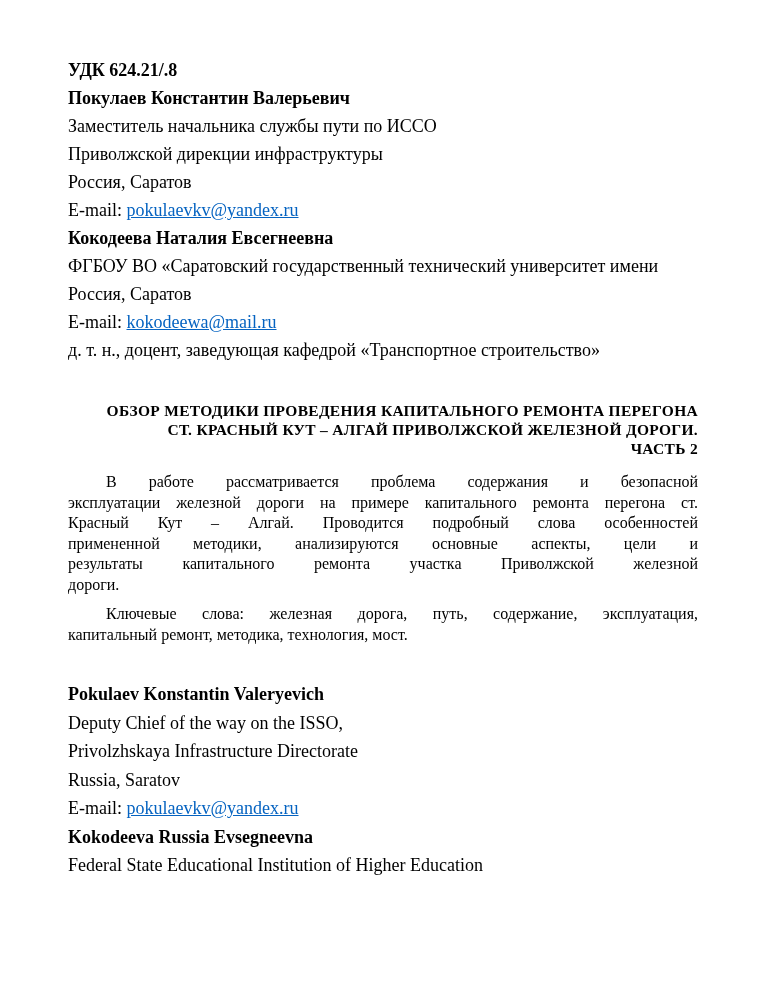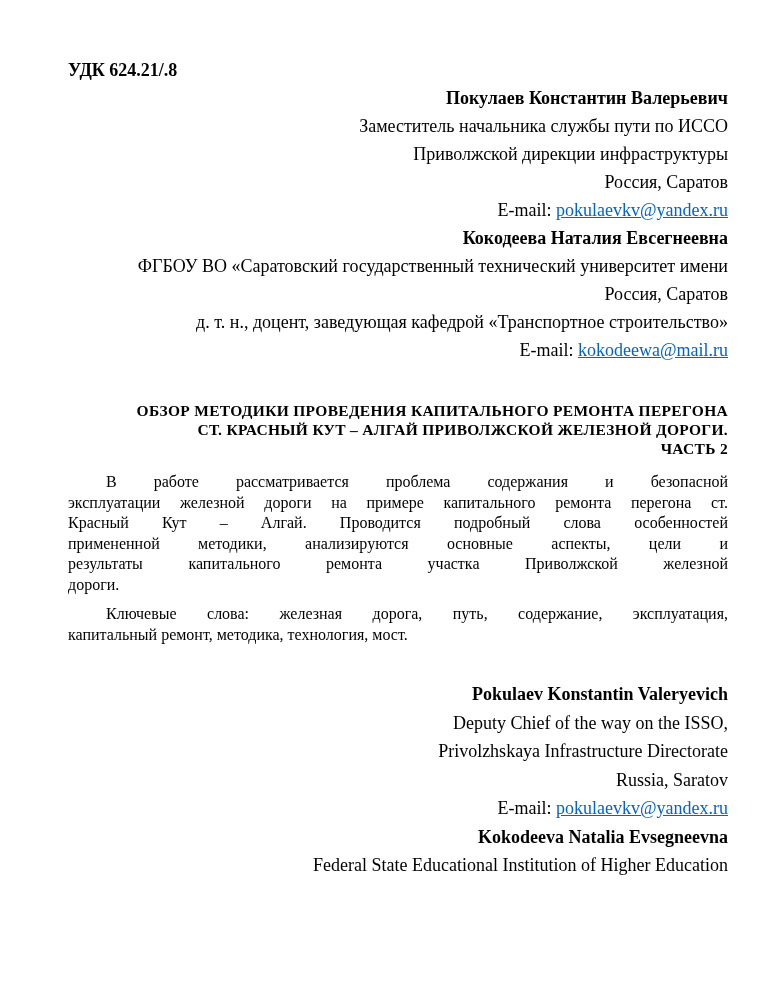--- a/index.html
+++ b/index.html
@@ -5,28 +5,28 @@
   html, body { margin: 0; padding: 0; background: #e8e8e8; }
   .page {
     position: relative;
     width: 768px;
     height: 994px;
     margin: 0 auto;
     background: #ffffff;
     color: #000000;
     font-family: "Liberation Serif", "DejaVu Serif", serif;
     box-sizing: border-box;
-    padding: 56px 40px 0 68px;
+    padding: 56px 70px 0 68px;
     overflow: hidden;
   }
   .blk { font-size: 18px; line-height: 28px; }
   .blk-en { font-size: 18px; line-height: 28.5px; }
   .line { white-space: nowrap; }
   .left  { text-align: left; }
-  .right { text-align: right; }
+  .right { text-align: left; }
   .bold  { font-weight: bold; }
   a.email-link {
     color: #0563c1;
     text-decoration: underline;
     cursor: pointer;
   }
   .title-block {
     margin-top: 37px;
     text-align: right;
     font-weight: bold;
@@ -62,24 +62,24 @@
     <div class="line right">Заместитель начальника службы пути по ИССО</div>
     <div class="line right">Приволжской дирекции инфраструктуры</div>
     <div class="line right">Россия, Саратов</div>
     <div class="line right">
       <span>E-mail: </span><a class="email-link">pokulaevkv@yandex.ru</a>
     </div>
 
     <div class="line right bold">Кокодеева Наталия Евсегнеевна</div>
     <div class="line right">ФГБОУ ВО «Саратовский государственный технический университет имени</div>
     <div class="line right">Россия, Саратов</div>
-    <div class="line right">д. т. н., доцент, заведующая кафедрой «Транспортное строительство»</div>
     <div class="line right">
       <span>E-mail: </span><a class="email-link">kokodeewa@mail.ru</a>
     </div>
+    <div class="line right">д. т. н., доцент, заведующая кафедрой «Транспортное строительство»</div>
   </div>
 
   <div class="title-block">
     <div>ОБЗОР МЕТОДИКИ ПРОВЕДЕНИЯ КАПИТАЛЬНОГО РЕМОНТА ПЕРЕГОНА</div>
     <div>СТ. КРАСНЫЙ КУТ – АЛГАЙ ПРИВОЛЖСКОЙ ЖЕЛЕЗНОЙ ДОРОГИ.</div>
     <div>ЧАСТЬ 2</div>
   </div>
 
   <div class="para abstract-block">
     <div class="jline indent">В работе рассматривается проблема содержания и безопасной</div>
@@ -96,17 +96,17 @@
   </div>
 
   <div class="blk-en en-block">
     <div class="line right bold">Pokulaev Konstantin Valeryevich</div>
     <div class="line right">Deputy Chief of the way on the ISSO,</div>
     <div class="line right">Privolzhskaya Infrastructure Directorate</div>
     <div class="line right">Russia, Saratov</div>
     <div class="line right">
       <span>E-mail: </span><a class="email-link">pokulaevkv@yandex.ru</a>
     </div>
-    <div class="line right bold">Kokodeeva Natalia Evsegneevna</div>
+    <div class="line right bold">Kokodeeva Russia Evsegneevna</div>
     <div class="line right">Federal State Educational Institution of Higher Education</div>
   </div>
 
 </div>
 
 </body></html>

